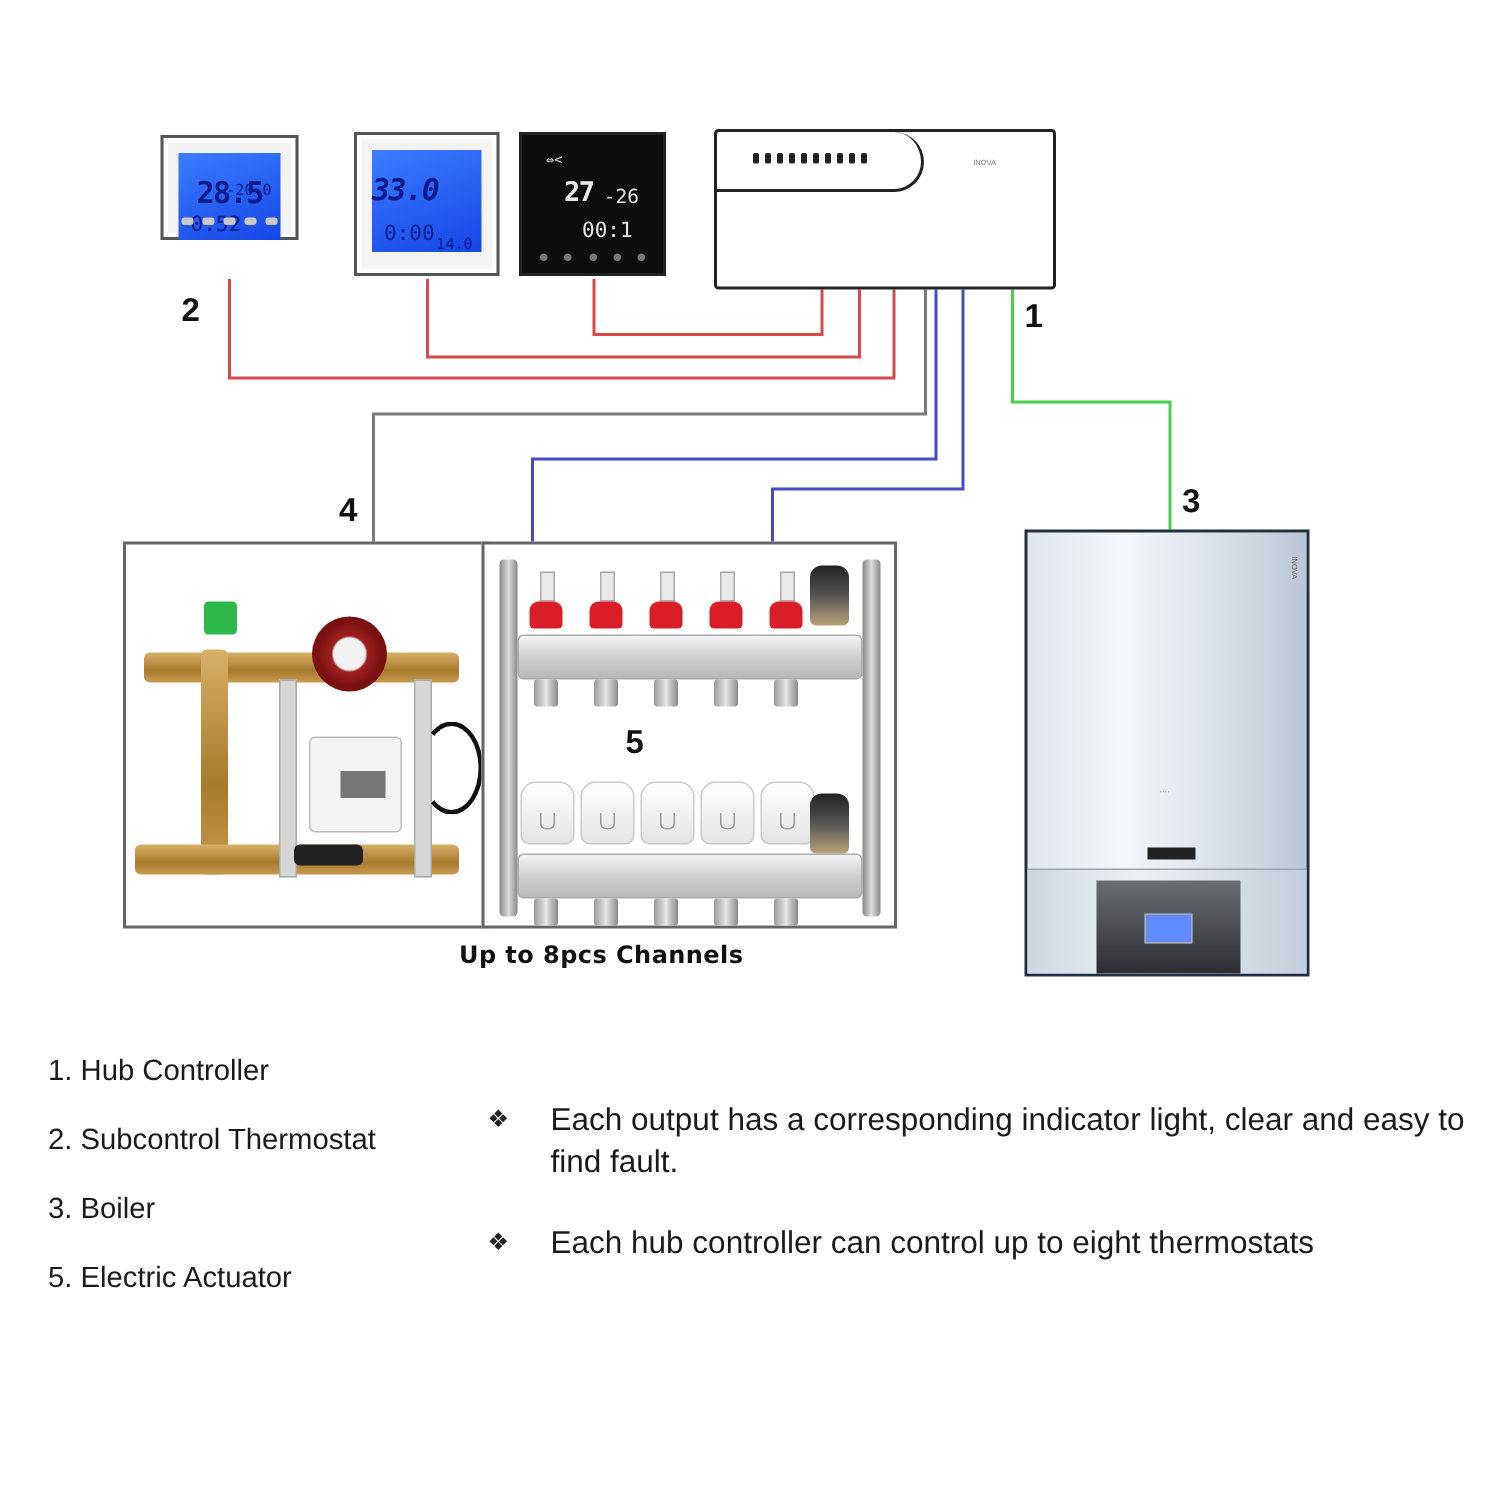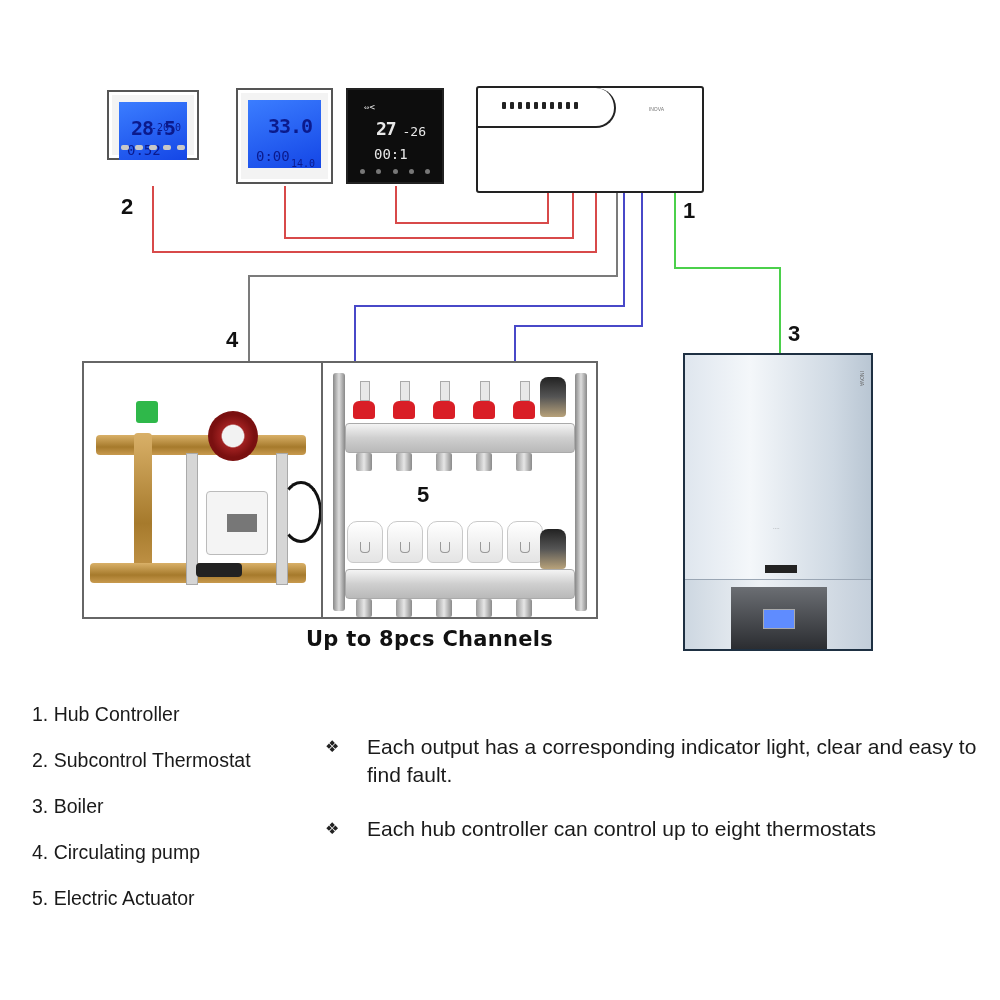--- a/index.html
+++ b/index.html
@@ -53,21 +53,21 @@
 
   
   .boiler { position: absolute; left: 683px; top: 353px; width: 190px; height: 298px; border: 2px solid #1e3042; box-sizing: border-box; background: linear-gradient(90deg,#dfe6ee,#f4f7fa 35%,#cfd9e3 80%,#b9c6d3); }
   .boiler .lower { position: absolute; left: 0; right: 0; top: 224px; bottom: 0; background: linear-gradient(90deg,#cdd7e1,#edf1f5 40%,#c3ceda); border-top: 1px solid #9aa6b4; }
   .boiler .panel { position: absolute; left: 46px; top: 232px; width: 96px; height: 62px; background: linear-gradient(180deg,#6b6e73,#2b2d31); }
   .boiler .panel .disp { position: absolute; left: 32px; top: 22px; width: 30px; height: 18px; background: #5f8cff; border: 1px solid #aaa; }
   .boiler .badge { position: absolute; left: 80px; top: 210px; width: 32px; height: 8px; background: #222; }
   .boiler .model { position: absolute; left: 88px; top: 170px; font-size: 5px; color: #666; }
   .boiler .brand-v { position: absolute; right: 6px; top: 16px; font-size: 5px; color: #666; writing-mode: vertical-rl; }
 
-  .caption { position: absolute; left: 306px; top: 627px; font-size: 21px; font-weight: bold; font-family: "DejaVu Sans", sans-serif; color: #111; letter-spacing: 0.3px; }
+  .caption { position: absolute; left: 306px; top: 627px; font-size: 16px; font-weight: bold; font-family: "DejaVu Sans", sans-serif; color: #111; letter-spacing: 0.3px; }
 
   .legend { position: absolute; left: 32px; top: 700px; }
   .legend div { font-size: 19.5px; height: 46px; line-height: 28px; color: #1a1a1a; }
 
   .bullets { position: absolute; left: 325px; top: 733px; width: 660px; }
   .bullet { position: relative; padding-left: 42px; font-size: 21px; line-height: 28px; color: #1a1a1a; margin-bottom: 26px; }
   .bullet .mark { position: absolute; left: 0; top: 0; font-size: 16px; color: #222; }
 </style>
 </head>
 <body>
@@ -98,32 +98,32 @@
       <span></span>
       <span></span>
       <span></span>
       <span></span>
       <span></span>
     </div>
 </div>
 
 <div class="thermo" style="left:236px;top:88px;width:97px;height:96px;">
   <div class="lcd" style="height:68px;">
-    <span class="big" style="left:20px;">33.0</span>
+    <span class="big" style="left:0;font-style:italic;">33.0</span>
     <span class="small" style="top:48px;">0:00</span>
     <span class="side" style="top:58px;">14.0</span>
   </div>
 </div>
 
 <div class="thermo dark" style="left:346px;top:88px;width:98px;height:96px;">
   <div class="lcd">
     <span class="top">⇔&lt;</span>
     <span class="big" style="top:18px;left:18px;font-size:18px;">27</span>
     <span class="side" style="top:24px;font-size:13px;">-26</span>
-    <span class="small" style="top:46px;left:16px;">00:1</span>
+    <span class="small" style="top:46px;left:30px;">00:1</span>
   </div>
   <div class="keys">
       <span></span>
       <span></span>
       <span></span>
       <span></span>
       <span></span>
     </div>
 </div>
 
@@ -210,21 +210,20 @@
       <div class="disp"></div>
     </div>
 </div>
 
 <div class="caption">Up to 8pcs Channels</div>
 
 <div class="legend">
   <div>1. Hub Controller</div>
   <div>2. Subcontrol Thermostat</div>
   <div>3. Boiler</div>
-  <div>4. Circulating pump</div>
   <div>5. Electric Actuator</div>
 </div>
 
 <div class="bullets">
   <div class="bullet">
     <span class="mark">❖</span>
     <span>Each output has a corresponding indicator light, clear and easy to find fault.</span>
   </div>
   <div class="bullet">
     <span class="mark">❖</span>

